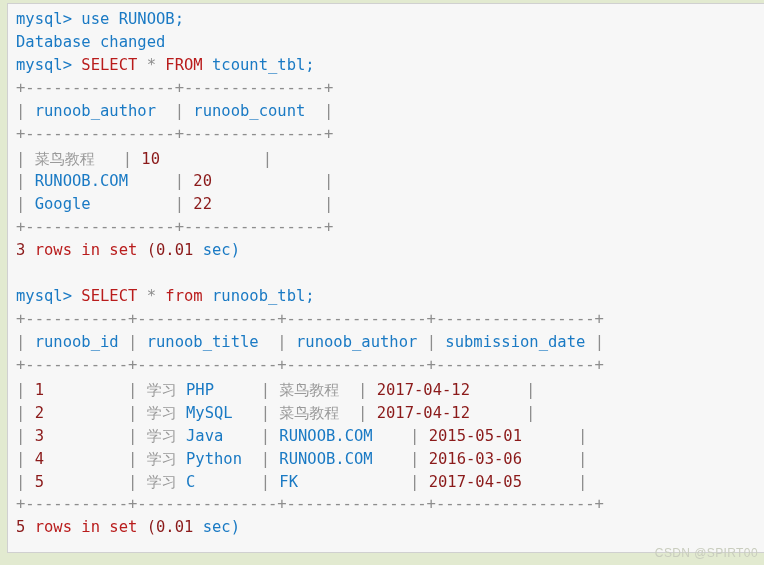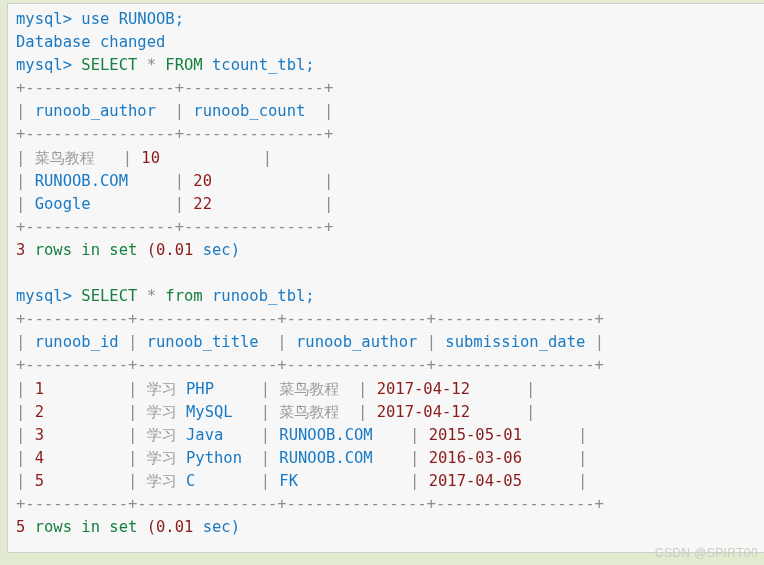--- a/index.html
+++ b/index.html
@@ -35,27 +35,27 @@
     line-height: 23.1px;
     white-space: pre;
     letter-spacing: 0px;
   }
   .ln {
     white-space: pre;
     height: 23.1px;
   }
   
   .c-ident   { color: #1a7ac4; }
-  .c-kw      { color: #15803d; }
+  .c-kw      { color: #b91c1c; }
   .c-num     { color: #8b1a1a; }
   .c-rule    { color: #8d8d8d; }
   .c-star    { color: #8d8d8d; }
   .c-plain   { color: #1a7ac4; }
   .cjk {
-    font-family: Liberation Serif, serif;
+    font-family: Liberation Sans, sans-serif;
     color: #9a9a9a;
     font-size: 15px;
   }
   #watermark {
     position: absolute;
     right: 6px;
     bottom: 5px;
     font-family: Liberation Sans, sans-serif;
     font-size: 12px;
     color: #c9cdbe;

